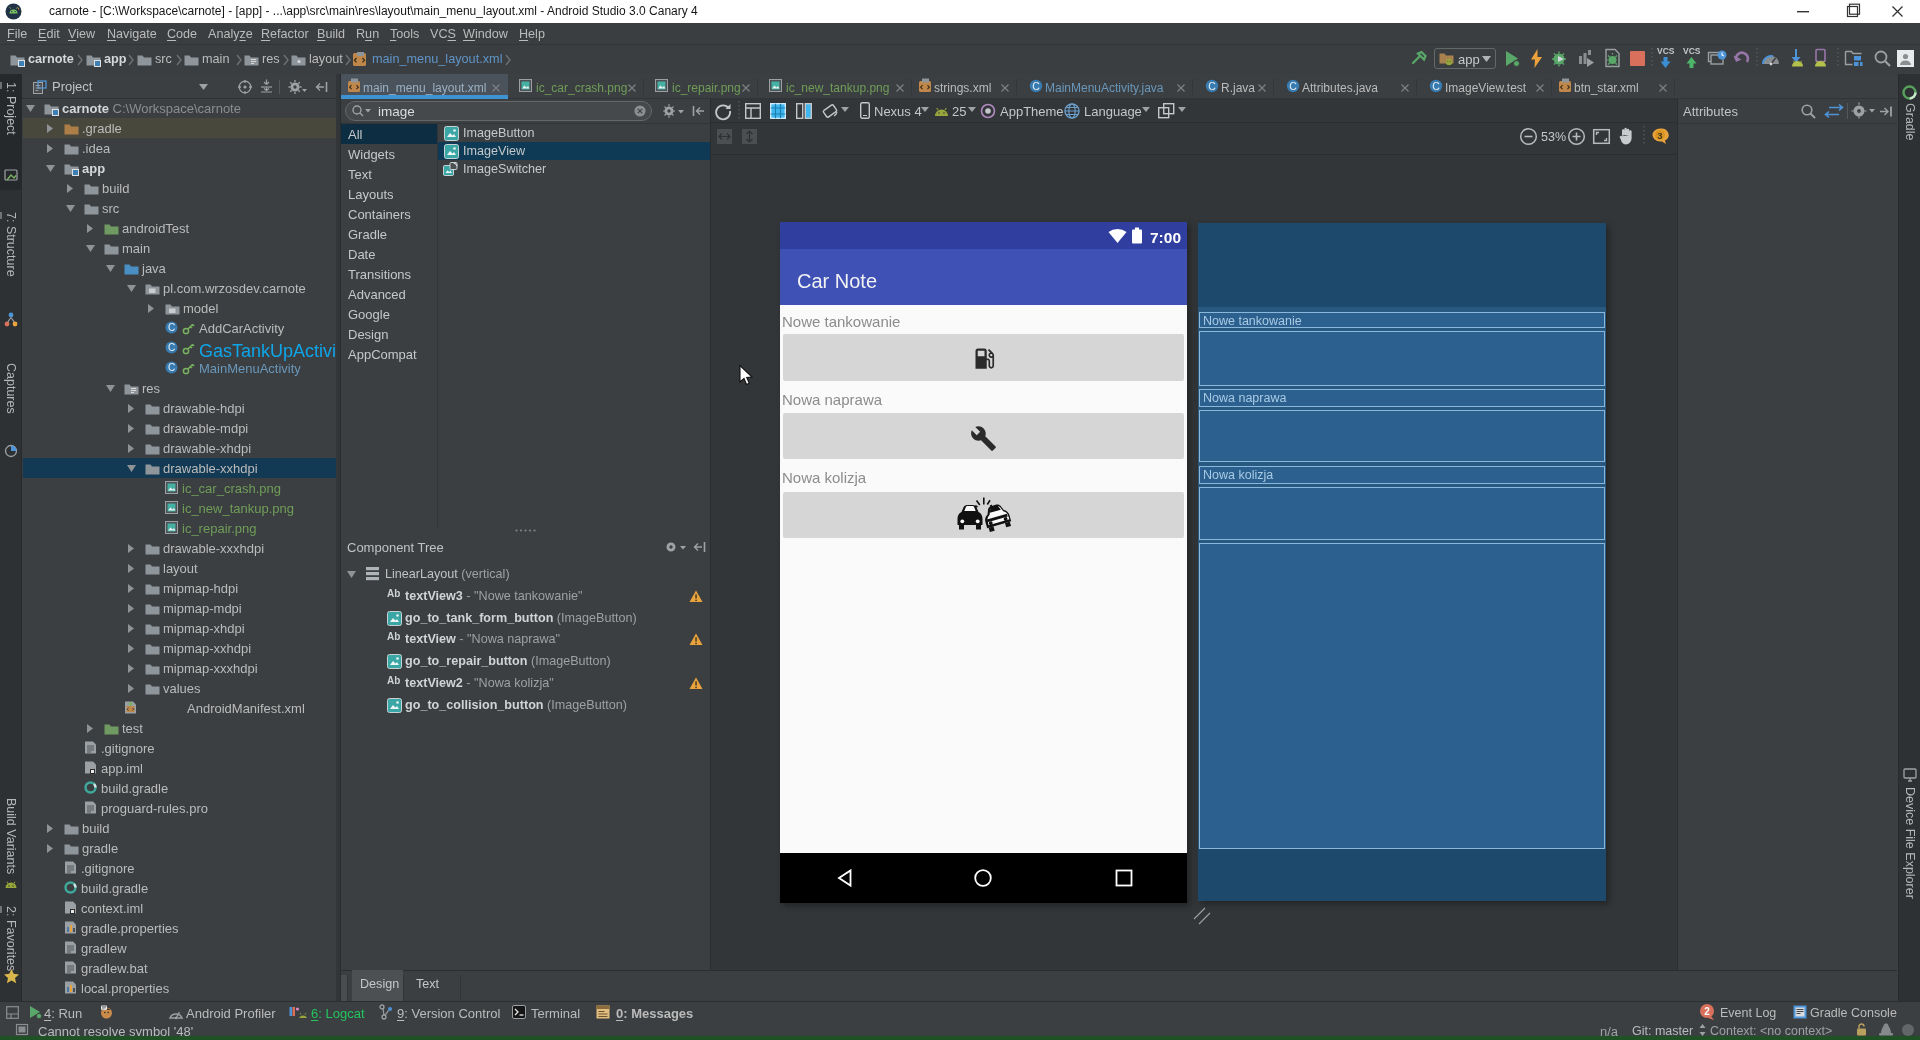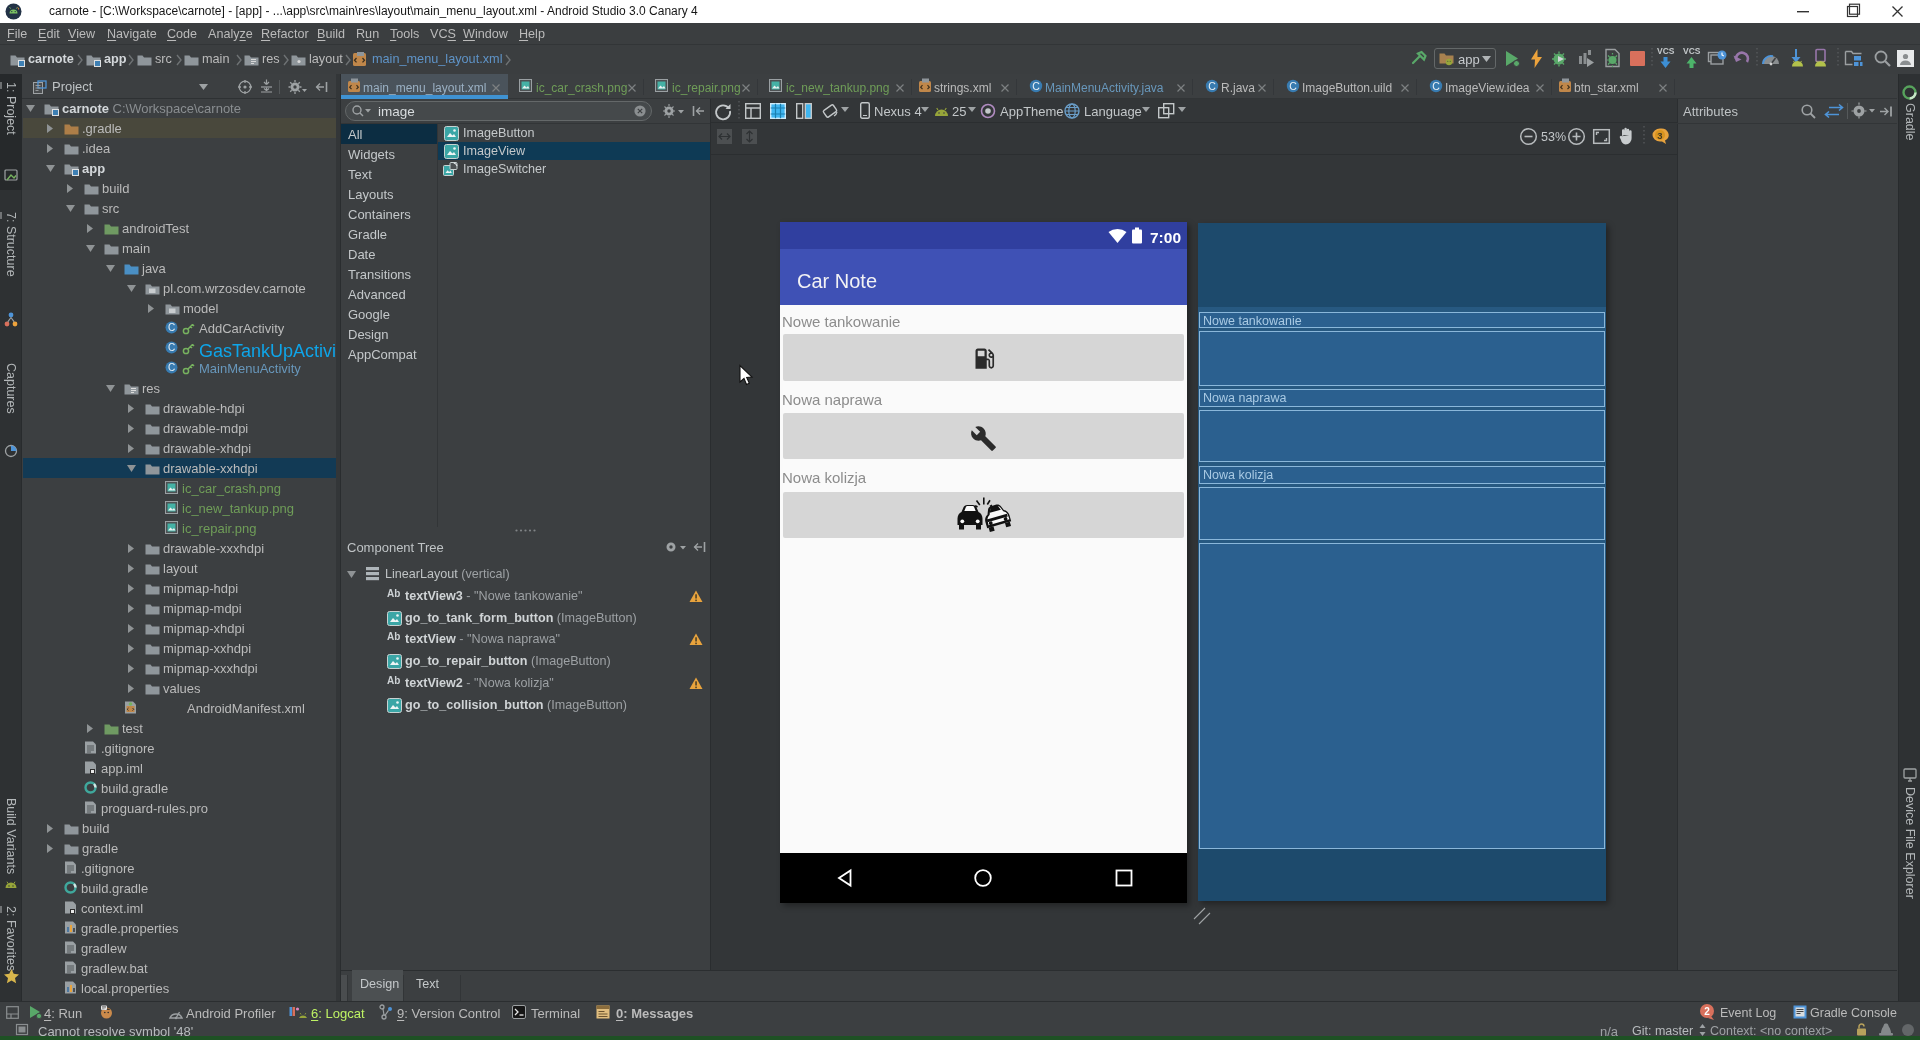--- a/index.html
+++ b/index.html
@@ -650,30 +650,30 @@
   </svg>
 <div class="txt" style="left:1221px;top:82px;font-size:12px;color:#bbbbbb;font-weight:normal;">R.java</div>
 <svg class="ab" style="left:1258px;top:84px" width="8" height="8" viewBox="0 0 8 8">
     <path d="M0.5 0.5l7 7M7.5 0.5l-7 7" stroke="#7d8082" stroke-width="1.2"></path>
   </svg>
 <div class="ab" style="left:1416px;top:79px;width:1px;height:16px;background:#34373a;"></div>
 <svg class="ab" style="left:1286px;top:79px" width="14" height="14" viewBox="0 0 14 14">
     <circle cx="7" cy="7" r="6.2" fill="#387bb0"></circle>
     <text x="7" y="11" font-size="10.5" fill="#e8f0f6" text-anchor="middle" font-family="Liberation Sans">C</text>
   </svg>
-<div class="txt" style="left:1302px;top:82px;font-size:12px;color:#bbbbbb;font-weight:normal;">ImageButton.uild</div>
+<div class="txt" style="left:1302px;top:82px;font-size:12px;color:#bbbbbb;font-weight:normal;">Attributes.java</div>
 <svg class="ab" style="left:1401px;top:84px" width="8" height="8" viewBox="0 0 8 8">
     <path d="M0.5 0.5l7 7M7.5 0.5l-7 7" stroke="#7d8082" stroke-width="1.2"></path>
   </svg>
 <div class="ab" style="left:1551px;top:79px;width:1px;height:16px;background:#34373a;"></div>
 <svg class="ab" style="left:1429px;top:79px" width="14" height="14" viewBox="0 0 14 14">
     <circle cx="7" cy="7" r="6.2" fill="#387bb0"></circle>
     <text x="7" y="11" font-size="10.5" fill="#e8f0f6" text-anchor="middle" font-family="Liberation Sans">C</text>
   </svg>
-<div class="txt" style="left:1445px;top:82px;font-size:12px;color:#bbbbbb;font-weight:normal;">ImageView.idea</div>
+<div class="txt" style="left:1445px;top:82px;font-size:12px;color:#bbbbbb;font-weight:normal;">ImageView.test</div>
 <svg class="ab" style="left:1536px;top:84px" width="8" height="8" viewBox="0 0 8 8">
     <path d="M0.5 0.5l7 7M7.5 0.5l-7 7" stroke="#7d8082" stroke-width="1.2"></path>
   </svg>
 <div class="ab" style="left:1674px;top:79px;width:1px;height:16px;background:#34373a;"></div>
 <svg class="ab" style="left:1558px;top:78px" width="14" height="15" viewBox="0 0 14 15">
     <rect x="1" y="3" width="12" height="11" rx="1.5" fill="#c0874a"></rect>
     <path d="M4.5 7.2l-1.8 2 1.8 2M9.5 7.2l1.8 2-1.8 2" stroke="#3c2f1d" stroke-width="1.2" fill="none"></path>
     <rect x="4" y="0.5" width="7" height="4" fill="#8f969b"></rect>
   </svg>
 <div class="txt" style="left:1574px;top:82px;font-size:12px;color:#bbbbbb;font-weight:normal;">btn_star.xml</div>
@@ -1034,21 +1034,21 @@
     <circle cx="7" cy="13" r="1.2" fill="#9b9fa1"></circle>
   </svg>
 <div class="txt" style="left:186px;top:1007px;font-size:13px;color:#bbbbbb;font-weight:normal;">Android Profiler</div>
 <svg class="ab" style="left:289px;top:1005px" width="18" height="14" viewBox="0 0 18 14">
     <rect x="0.5" y="2" width="2.5" height="9" fill="#4e94d8"></rect>
     <rect x="3.5" y="2" width="2.5" height="9" fill="#d8705c"></rect>
     <circle cx="8.5" cy="4" r="1.6" fill="#e085c0"></circle>
     <path d="M10 13a4.5 4.5 0 0 1 8 0z" fill="#97a53a"></path>
     <path d="M12 9.5l-0.8-1.4M16 9.5l0.8-1.4" stroke="#97a53a" stroke-width="0.9"></path>
   </svg>
-<div class="txt" style="left:311px;top:1007px;font-size:13px;color:#bef264;font-weight:normal;"><u>6</u>: Logcat</div>
+<div class="txt" style="left:311px;top:1007px;font-size:13px;color:#22c55e;font-weight:normal;"><u>6</u>: Logcat</div>
 <svg class="ab" style="left:379px;top:1004px" width="14" height="16" viewBox="0 0 14 16">
     <circle cx="3" cy="3" r="2" fill="none" stroke="#9b9fa1" stroke-width="1.3"></circle>
     <circle cx="11" cy="5" r="2" fill="#4e94d8"></circle>
     <circle cx="5" cy="13" r="2" fill="none" stroke="#9b9fa1" stroke-width="1.3"></circle>
     <path d="M4 4.8L5 11M9.5 6.3L6 11.5" stroke="#9b9fa1" stroke-width="1.2"></path>
   </svg>
 <div class="txt" style="left:397px;top:1007px;font-size:13px;color:#bbbbbb;font-weight:normal;"><u>9</u>: Version Control</div>
 <svg class="ab" style="left:512px;top:1005px" width="14" height="14" viewBox="0 0 14 14">
     <rect x="0.5" y="0.5" width="13" height="13" rx="1.5" fill="#161616" stroke="#9b9fa1" stroke-width="1"></rect>
     <path d="M3 4l3 3-3 3" stroke="#e8e8e8" stroke-width="1.3" fill="none"></path>

